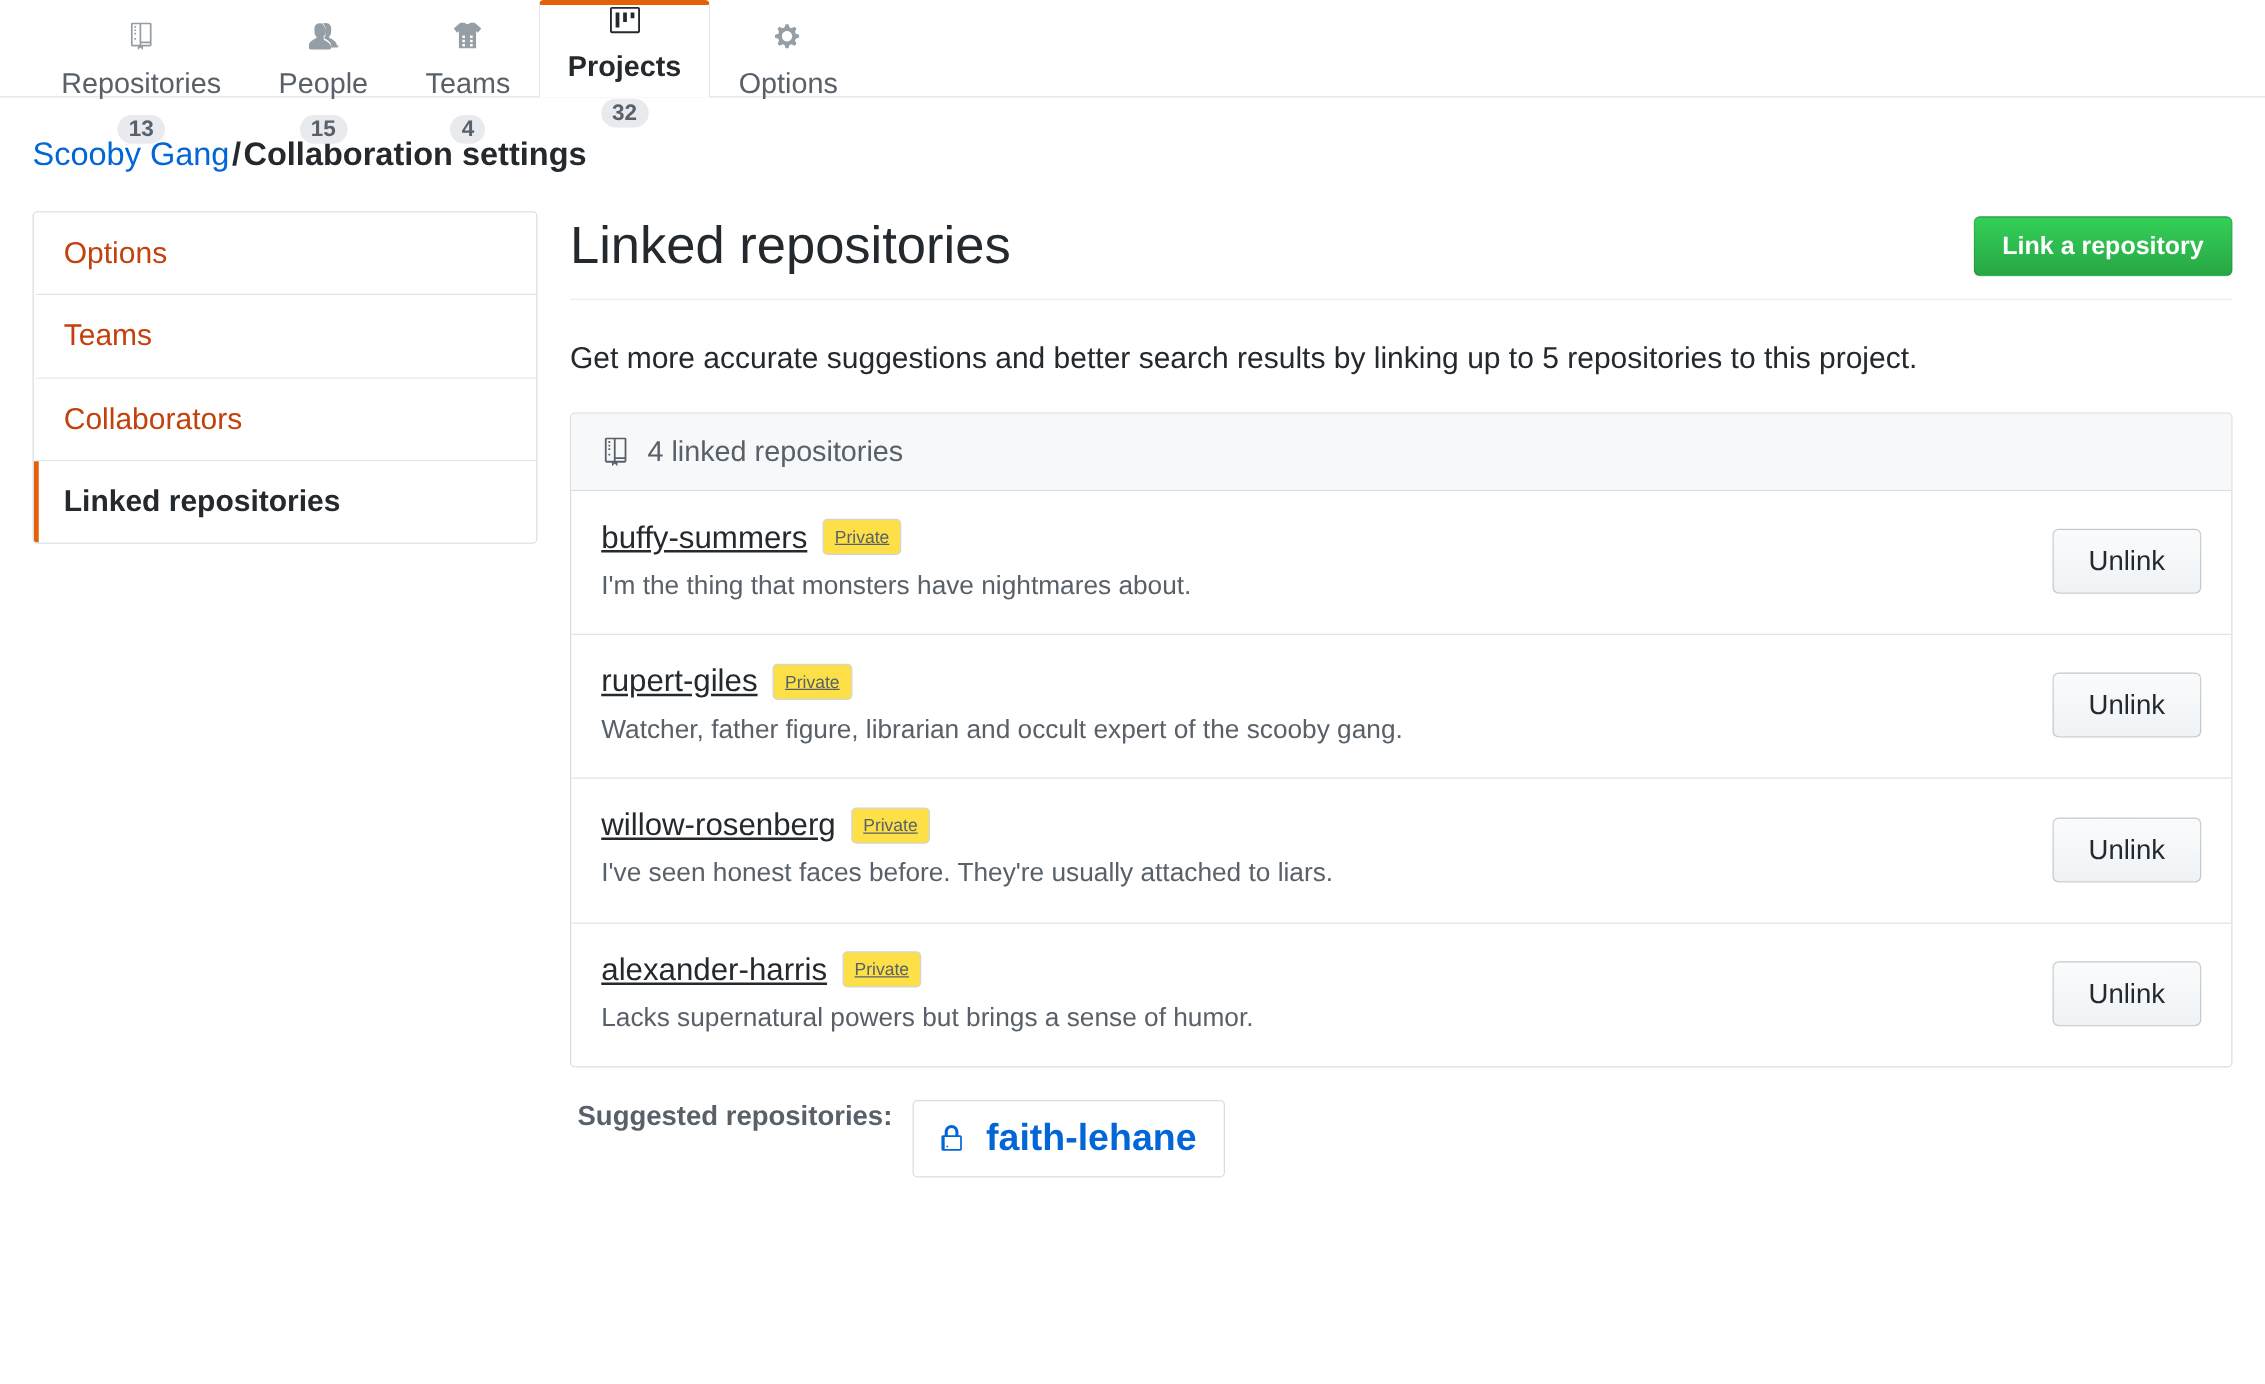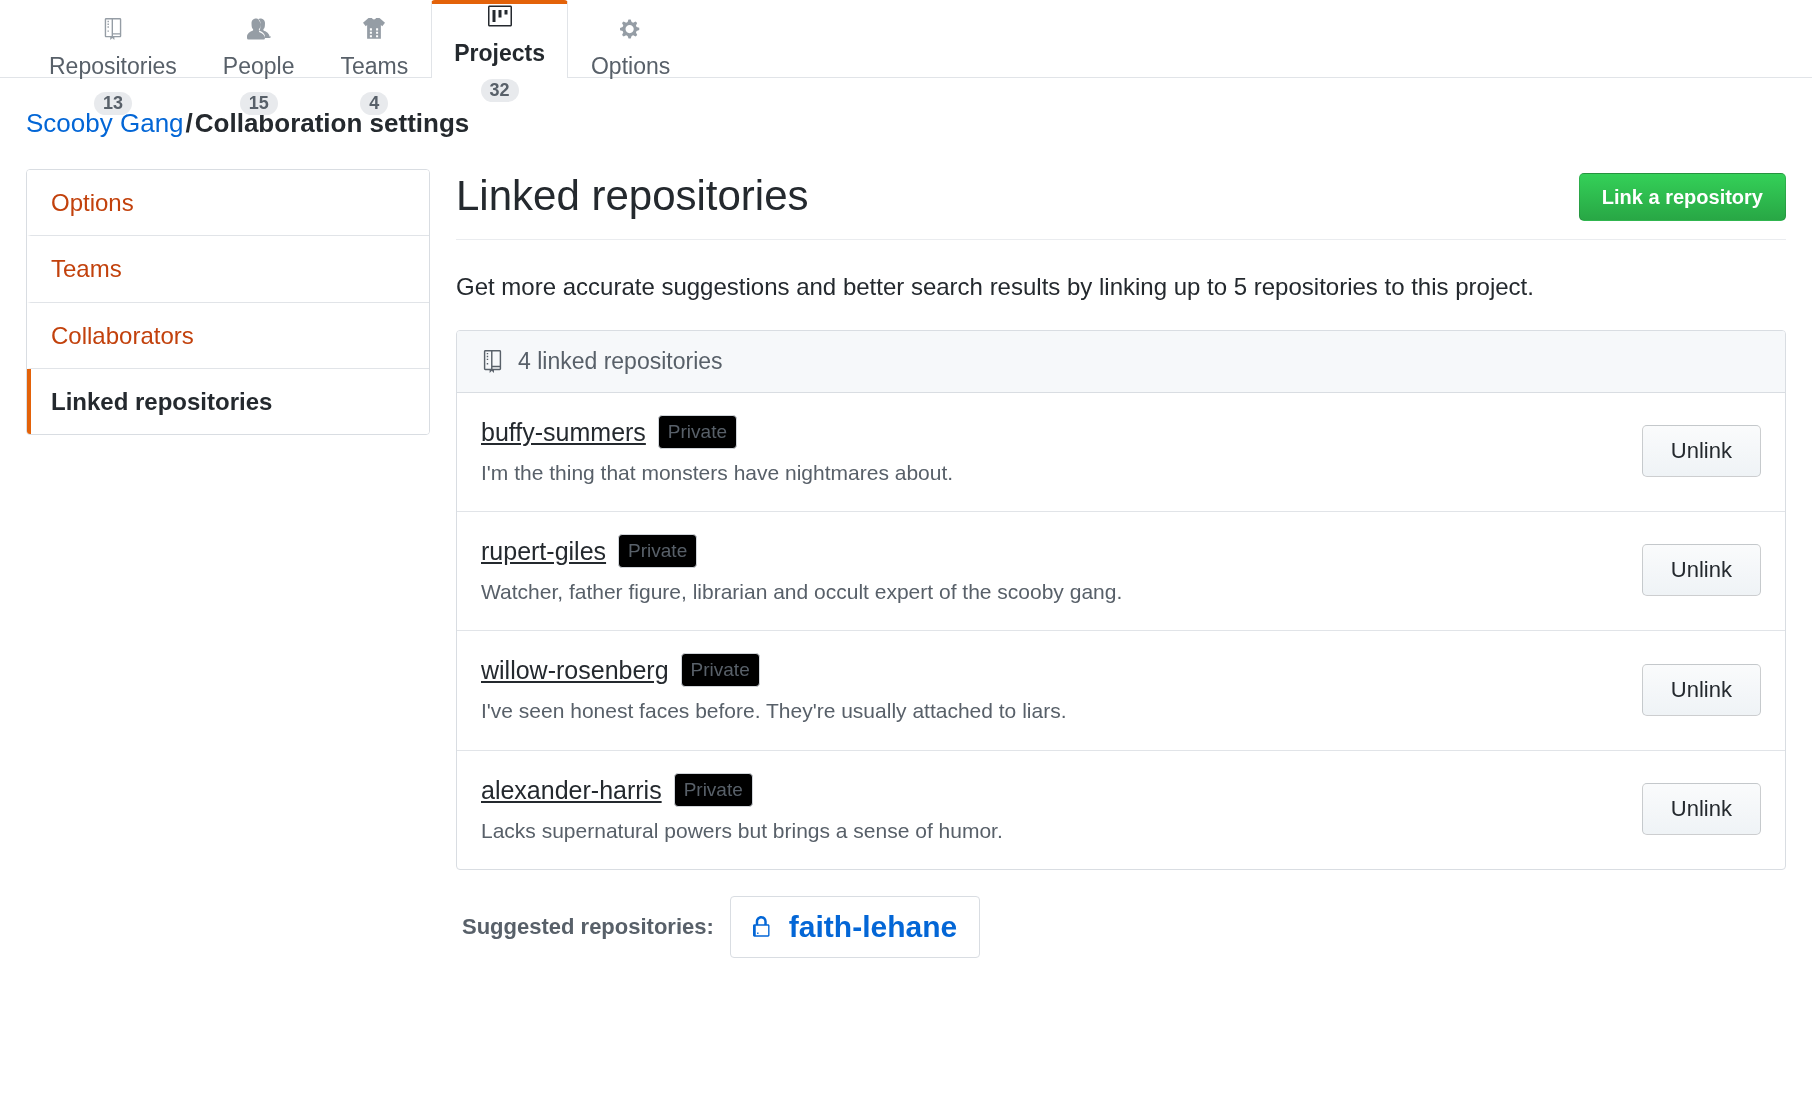--- a/index.html
+++ b/index.html
@@ -215,28 +215,29 @@
     margin-bottom: 10px;
   }
   .repo-name {
     font-size: 25px;
     font-weight: normal;
     color: #24292e;
     line-height: 1.2;
   }
   .label-private {
     display: inline-block;
-    font-size: 19px;
+    font-size: 14px;
     line-height: 1;
     color: #586069;
     padding: 6px 9px 7px;
     border: 1px solid #d1d5da;
     border-radius: 4px;
-    background: #000000;
+    background: #fde047;
     white-space: nowrap;
+    text-decoration: underline;
   }
   .repo-desc {
     font-size: 21px;
     color: #586069;
     line-height: 1.35;
   }
   .btn-default {
     font-family: inherit;
     font-size: 22px;
     color: #24292e;
@@ -247,21 +248,21 @@
     padding: 13px 28px;
     cursor: pointer;
     white-space: nowrap;
     flex: none;
     line-height: 1.1;
   }
 
   
   .suggested {
     display: flex;
-    align-items: center;
+    align-items: flex-start;
     gap: 16px;
     margin-top: 26px;
     padding-left: 6px;
   }
   .suggested-label {
     font-size: 22px;
     font-weight: bold;
     color: #586069;
   }
   .suggested-chip {

